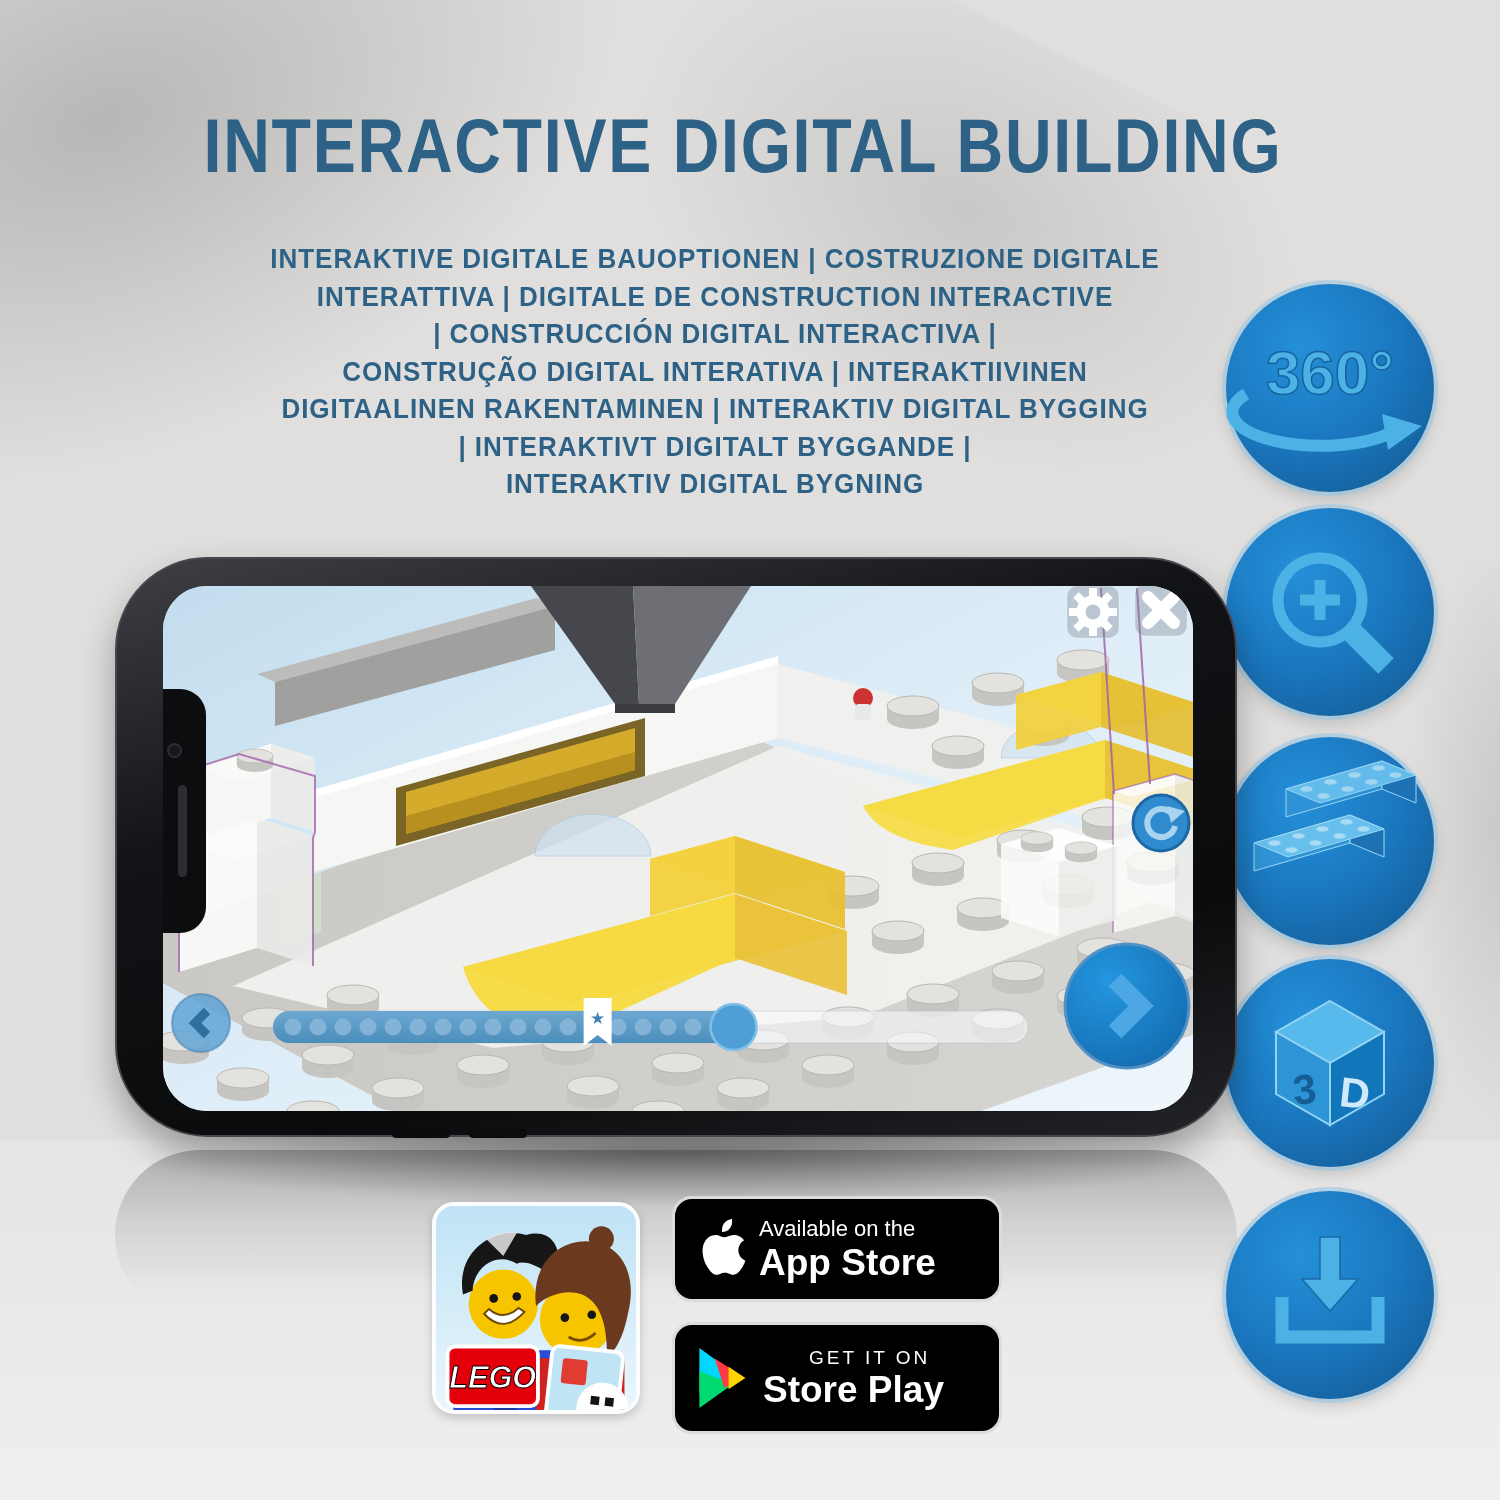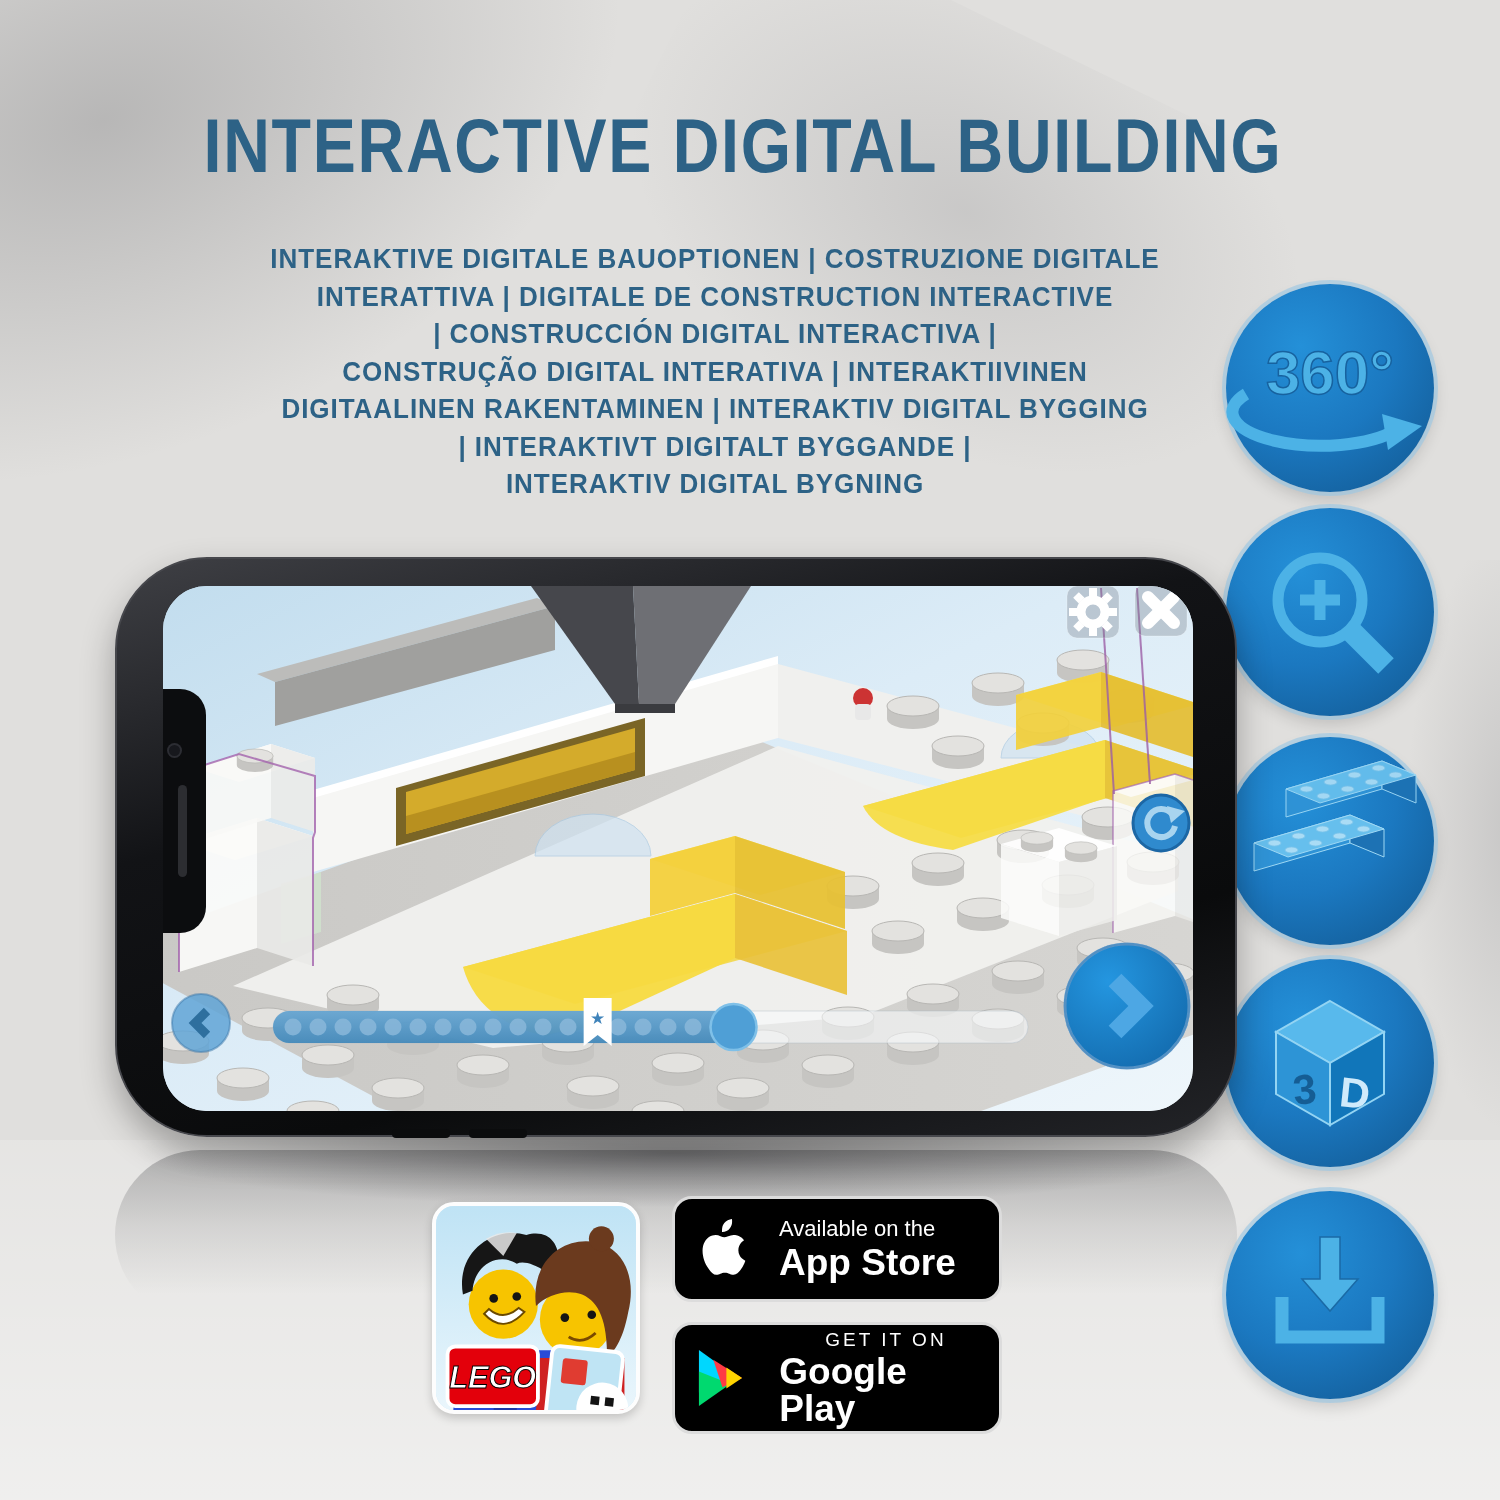--- a/index.html
+++ b/index.html
@@ -46,21 +46,21 @@
   .edge-btn{position:absolute;height:9px;background:#0b0c0d;border-radius:4px;bottom:-3px;}
 
   .phone-reflection{position:absolute;top:1150px;left:115px;width:1122px;height:170px;z-index:2;
         border-radius:92px;
         background:linear-gradient(180deg,rgba(35,36,40,.28) 0%,rgba(35,36,40,.10) 45%,rgba(35,36,40,0) 85%);}
   .app-icon{position:absolute;top:1202px;left:432px;width:208px;height:212px;z-index:6;
         border-radius:22px;border:4px solid #fdfdfd;box-sizing:border-box;overflow:hidden;
         background:#cfe9f7;box-shadow:0 4px 10px rgba(0,0,0,.18);}
   .store-badge{position:absolute;left:672px;width:330px;box-sizing:border-box;z-index:6;
         background:#000;border:3px solid #dcdcdc;border-radius:20px;color:#fff;
-        display:flex;align-items:center;padding:0 20px;gap:32px;}
+        display:flex;align-items:center;padding:0 20px;gap:12px;}
   .badge-appstore{top:1196px;height:106px;}
   .badge-gplay{top:1322px;height:112px;}
   .badge-text{display:flex;flex-direction:column;justify-content:center;line-height:1;}
   .badge-tag{font-size:22px;margin-bottom:4px;}
   .badge-tag.gp{font-size:19px;letter-spacing:3px;margin-left:46px;}
   .badge-store{font-size:37px;font-weight:700;letter-spacing:0;}
 </style>
 </head>
 <body>
 
@@ -437,15 +437,15 @@
 </div>
 <div class="store-badge badge-gplay">
   <svg width="56" height="64" viewBox="0 0 80 92">
     <polygon points="6,3 56,39 6,68" fill="#00d7fe"></polygon>
     <polygon points="6,36 54,55 6,89" fill="#00d96f"></polygon>
     <polygon points="28,18 72,46 42,60" fill="#ff3a44"></polygon>
     <polygon points="48,30 72,46 48,62" fill="#ffd400"></polygon>
   </svg>
   <div class="badge-text">
     <span class="badge-tag gp">GET IT ON</span>
-    <span class="badge-store">Google Play</span>
+    <span class="badge-store">Store Play</span>
   </div>
 </div>
 
 </body></html>

